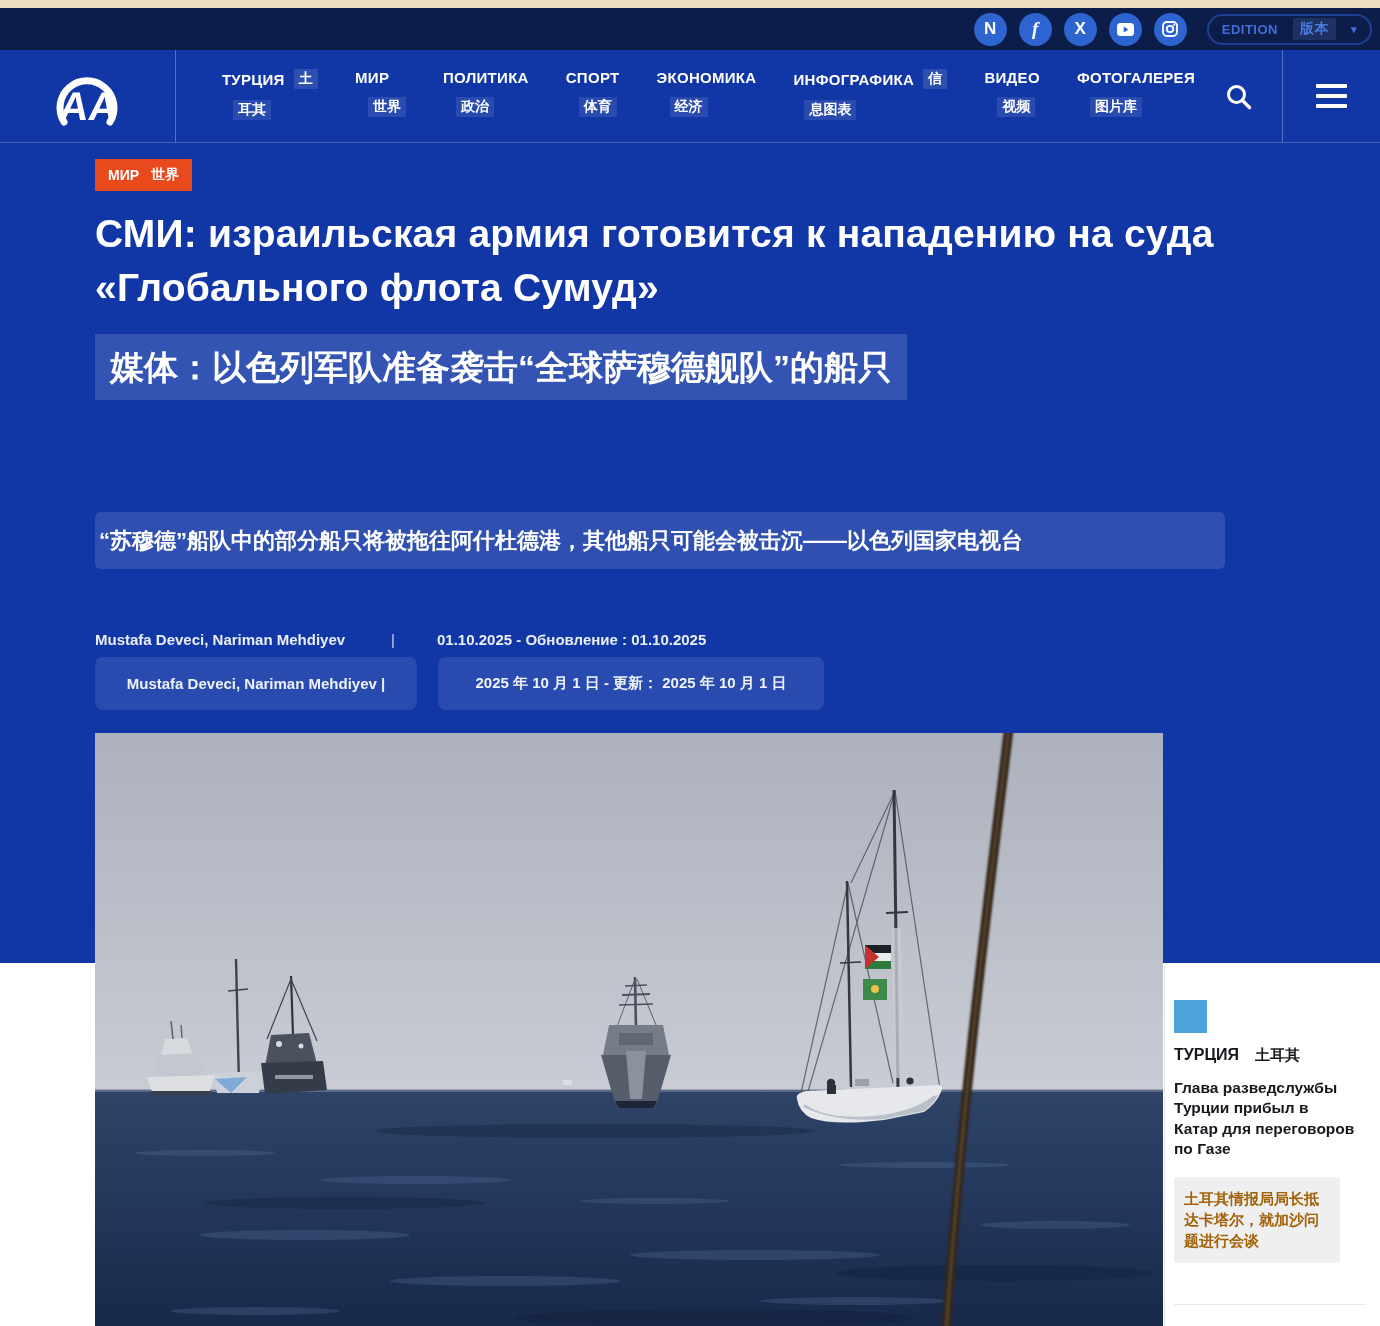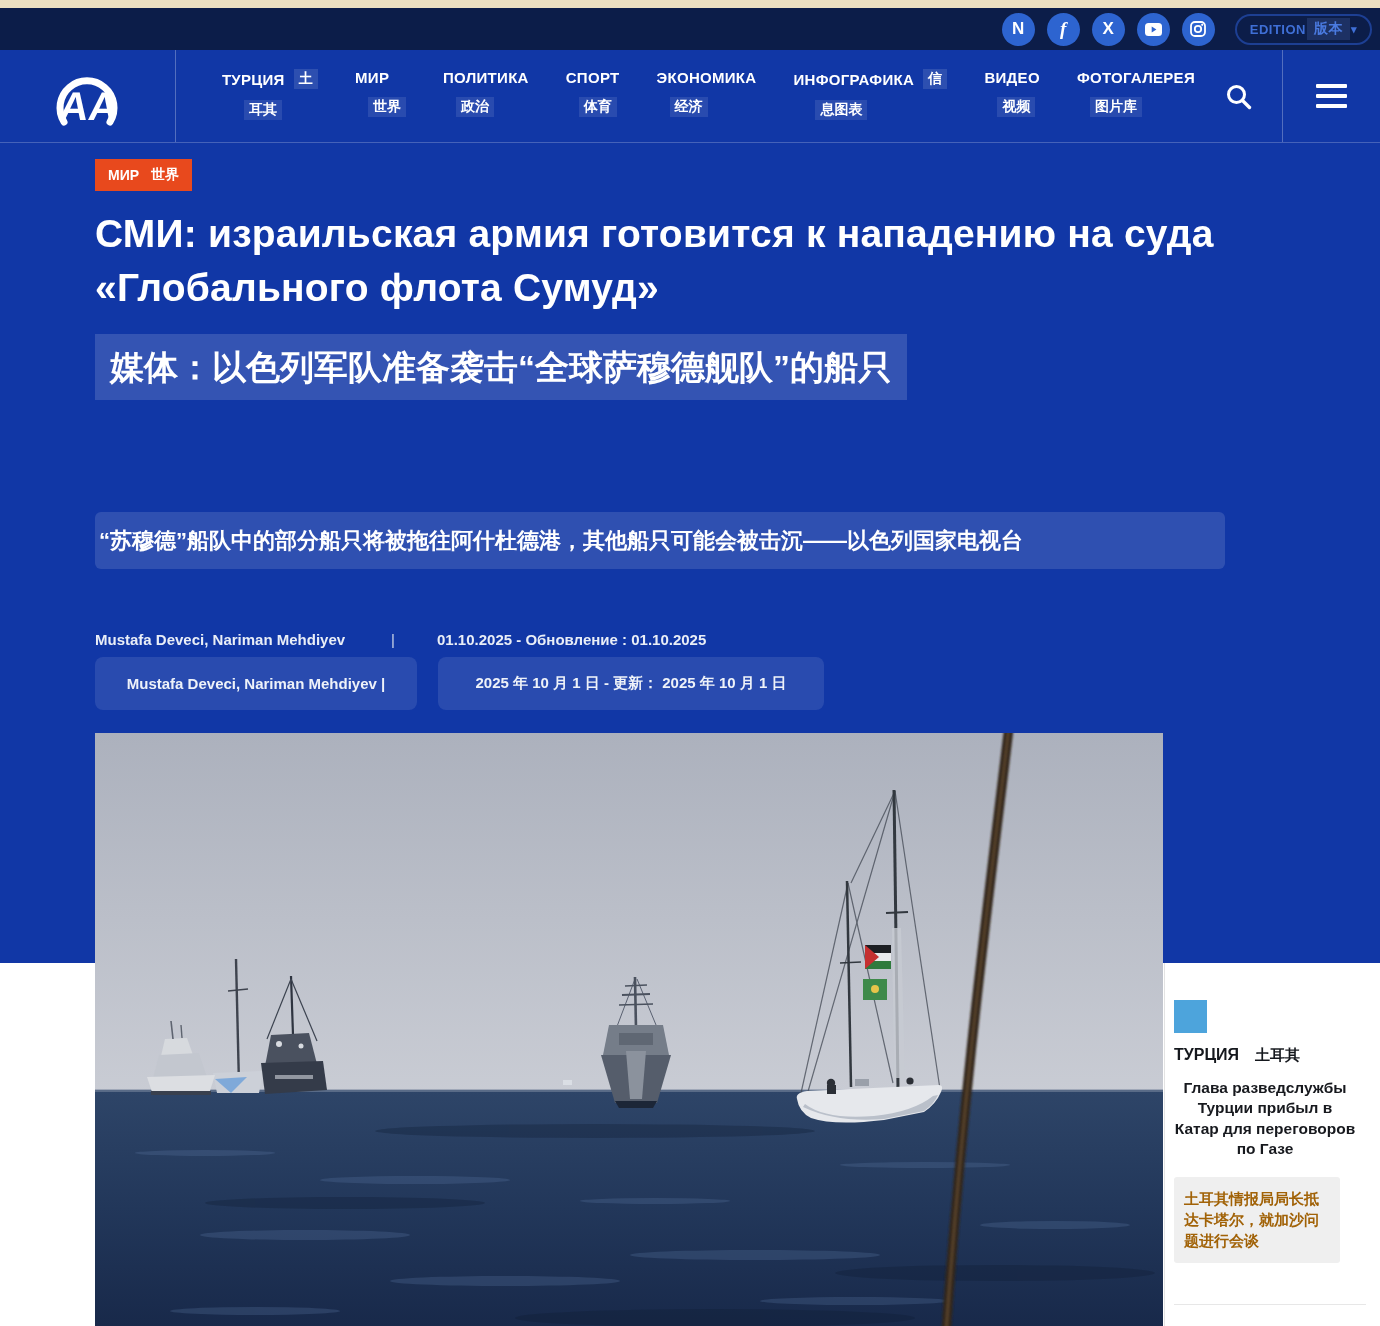--- a/index.html
+++ b/index.html
@@ -4,33 +4,33 @@
 <style>
   * { box-sizing: border-box; }
   body { margin:0; font-family:"Liberation Sans", sans-serif; background:#ffffff; }
   .page { position:relative; width:1380px; height:1326px; background:#ffffff; overflow:hidden; }
 
   
   .beige-strip { height:8px; background:#ecdfc1; }
   .topbar { height:42px; background:#0c1d49; display:flex; align-items:center; justify-content:flex-end; gap:12px; padding-right:8px; }
   .social-circle { width:33px; height:33px; border-radius:50%; background:#2d64d0; color:#fff; display:flex; align-items:center; justify-content:center; font-weight:700; font-size:17px; cursor:pointer; }
   .social-circle svg { display:block; }
-  .edition-pill { height:31px; border:2px solid #1d3f93; border-radius:17px; display:flex; align-items:center; gap:1px; padding:0 13px; color:#3f6fd6; font-weight:700; font-size:13px; letter-spacing:.5px; margin-left:8px; cursor:pointer; }
+  .edition-pill { height:31px; border:2px solid #1d3f93; border-radius:17px; display:flex; align-items:center; gap:15px; padding:0 13px; color:#3f6fd6; font-weight:700; font-size:13px; letter-spacing:.5px; margin-left:8px; cursor:pointer; }
   .edition-cn { background:rgba(110,145,225,0.18); color:#4a7ae0; padding:2px 7px; font-size:14px; }
   .edition-caret { font-size:11px; color:#3f6fd6; }
 
   
   .navbar { height:93px; background:#1137a6; display:flex; align-items:stretch; border-bottom:1px solid rgba(255,255,255,0.22); }
   .logo-box { width:181px; display:flex; align-items:center; justify-content:center; border-right:1px solid rgba(255,255,255,0.28); cursor:pointer; }
   .nav-items { display:flex; gap:37px; margin-left:46px; padding-top:19px; }
   .nav-item { cursor:pointer; }
   .nav-ru { color:#fff; font-weight:700; font-size:15px; letter-spacing:.3px; display:flex; align-items:center; gap:9px; white-space:nowrap; }
   .cn-chip { background:rgba(255,255,255,0.12); padding:1px 5px; font-size:14px; font-weight:700; }
   .nav-cn { display:inline-block; margin-top:11px; margin-left:13px; background:rgba(255,255,255,0.10); color:#fff; font-weight:700; font-size:14px; padding:1px 5px; white-space:nowrap; }
-  .nav-cn.tight { margin-left:22px; }
+  .nav-cn.tight { margin-left:11px; }
   .nav-right { margin-left:auto; display:flex; align-items:center; }
   .search-btn { padding:0 30px; display:flex; align-items:center; height:100%; cursor:pointer; }
   .menu-btn { border-left:1px solid rgba(255,255,255,0.28); padding:0 33px; display:flex; flex-direction:column; justify-content:center; gap:6px; height:100%; cursor:pointer; }
   .menu-bar { width:31px; height:4px; background:#fff; border-radius:1px; }
 
   
   .hero { position:relative; height:820px; background:#1137a6; }
   .badge { position:absolute; top:16px; left:95px; background:#e8491d; color:#fff; font-weight:700; font-size:14px; padding:7px 13px; display:inline-flex; gap:12px; align-items:center; cursor:pointer; }
   .h1-ru { position:absolute; top:64px; left:95px; width:1170px; color:#fff; font-weight:700; font-size:39px; line-height:1.38; letter-spacing:.2px; margin:0; }
   .h1-cn { position:absolute; top:191px; left:95px; max-width:1130px; background:rgba(255,255,255,0.15); color:#fff; font-weight:700; font-size:34px; line-height:1.3; padding:11px 15px; white-space:nowrap; }
@@ -46,21 +46,21 @@
 
   
   .photo { position:absolute; left:95px; top:733px; width:1068px; height:593px; }
   .photo svg { display:block; width:100%; height:100%; }
 
   
   .sidebar { position:absolute; left:1164px; top:963px; width:216px; height:363px; background:#fff; border-left:1px solid #e3e3e3; padding:0 10px 0 9px; overflow:hidden; }
   .sb-square { width:33px; height:33px; background:#4da4dc; margin-top:37px; }
   .sb-section { margin-top:13px; display:flex; gap:16px; align-items:baseline; font-weight:700; color:#15181d; font-size:16px; cursor:pointer; }
   .sb-section .cn { font-size:15px; }
-  .sb-title { margin-top:13px; font-weight:700; font-size:15.5px; line-height:1.32; color:#17191e; width:182px; cursor:pointer;text-align:center; }
+  .sb-title { margin-top:13px; font-weight:700; font-size:15.5px; line-height:1.32; color:#17191e; width:182px; cursor:pointer; }
   .sb-cn-box { margin-top:17px; background:#efefef; border-radius:3px; padding:11px 10px; font-weight:700; font-size:15px; line-height:1.42; color:#a16207; width:166px; }
   .sb-divider { margin-top:41px; border-top:1px solid #e7e7e7; width:192px; }
 </style>
 </head>
 <body>
 
 <div class="page">
 
   <div class="beige-strip"></div>
 

